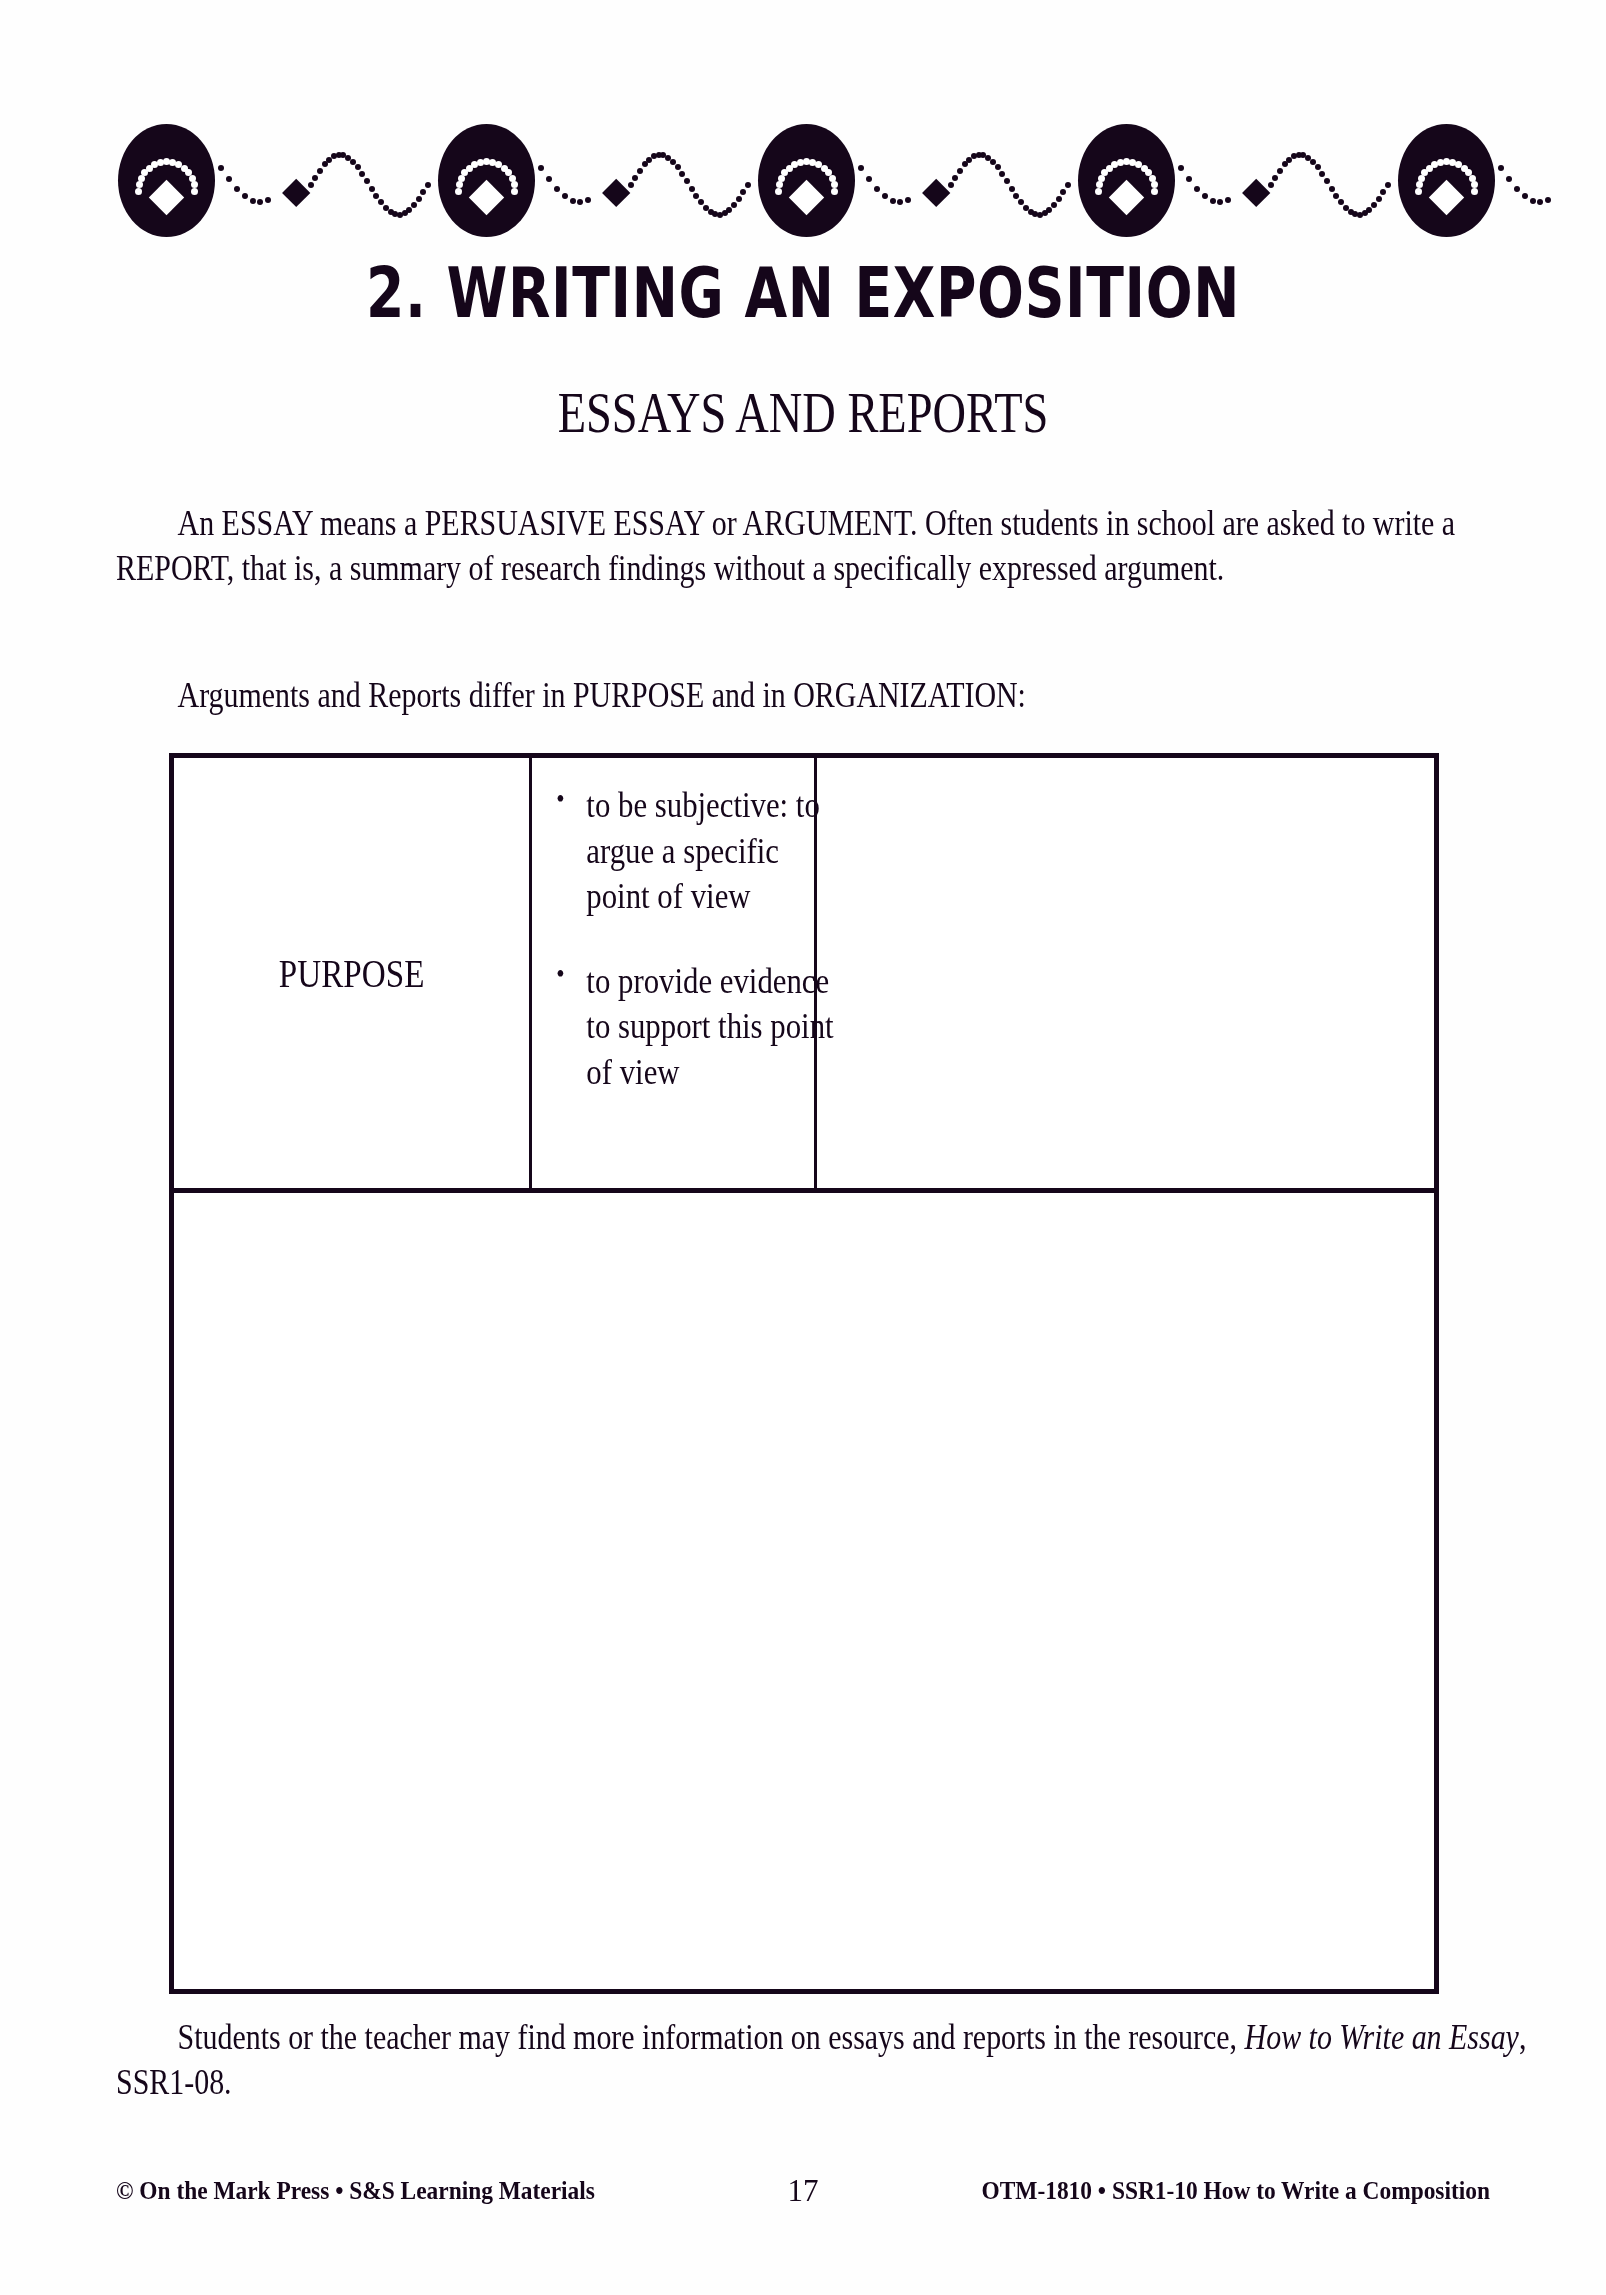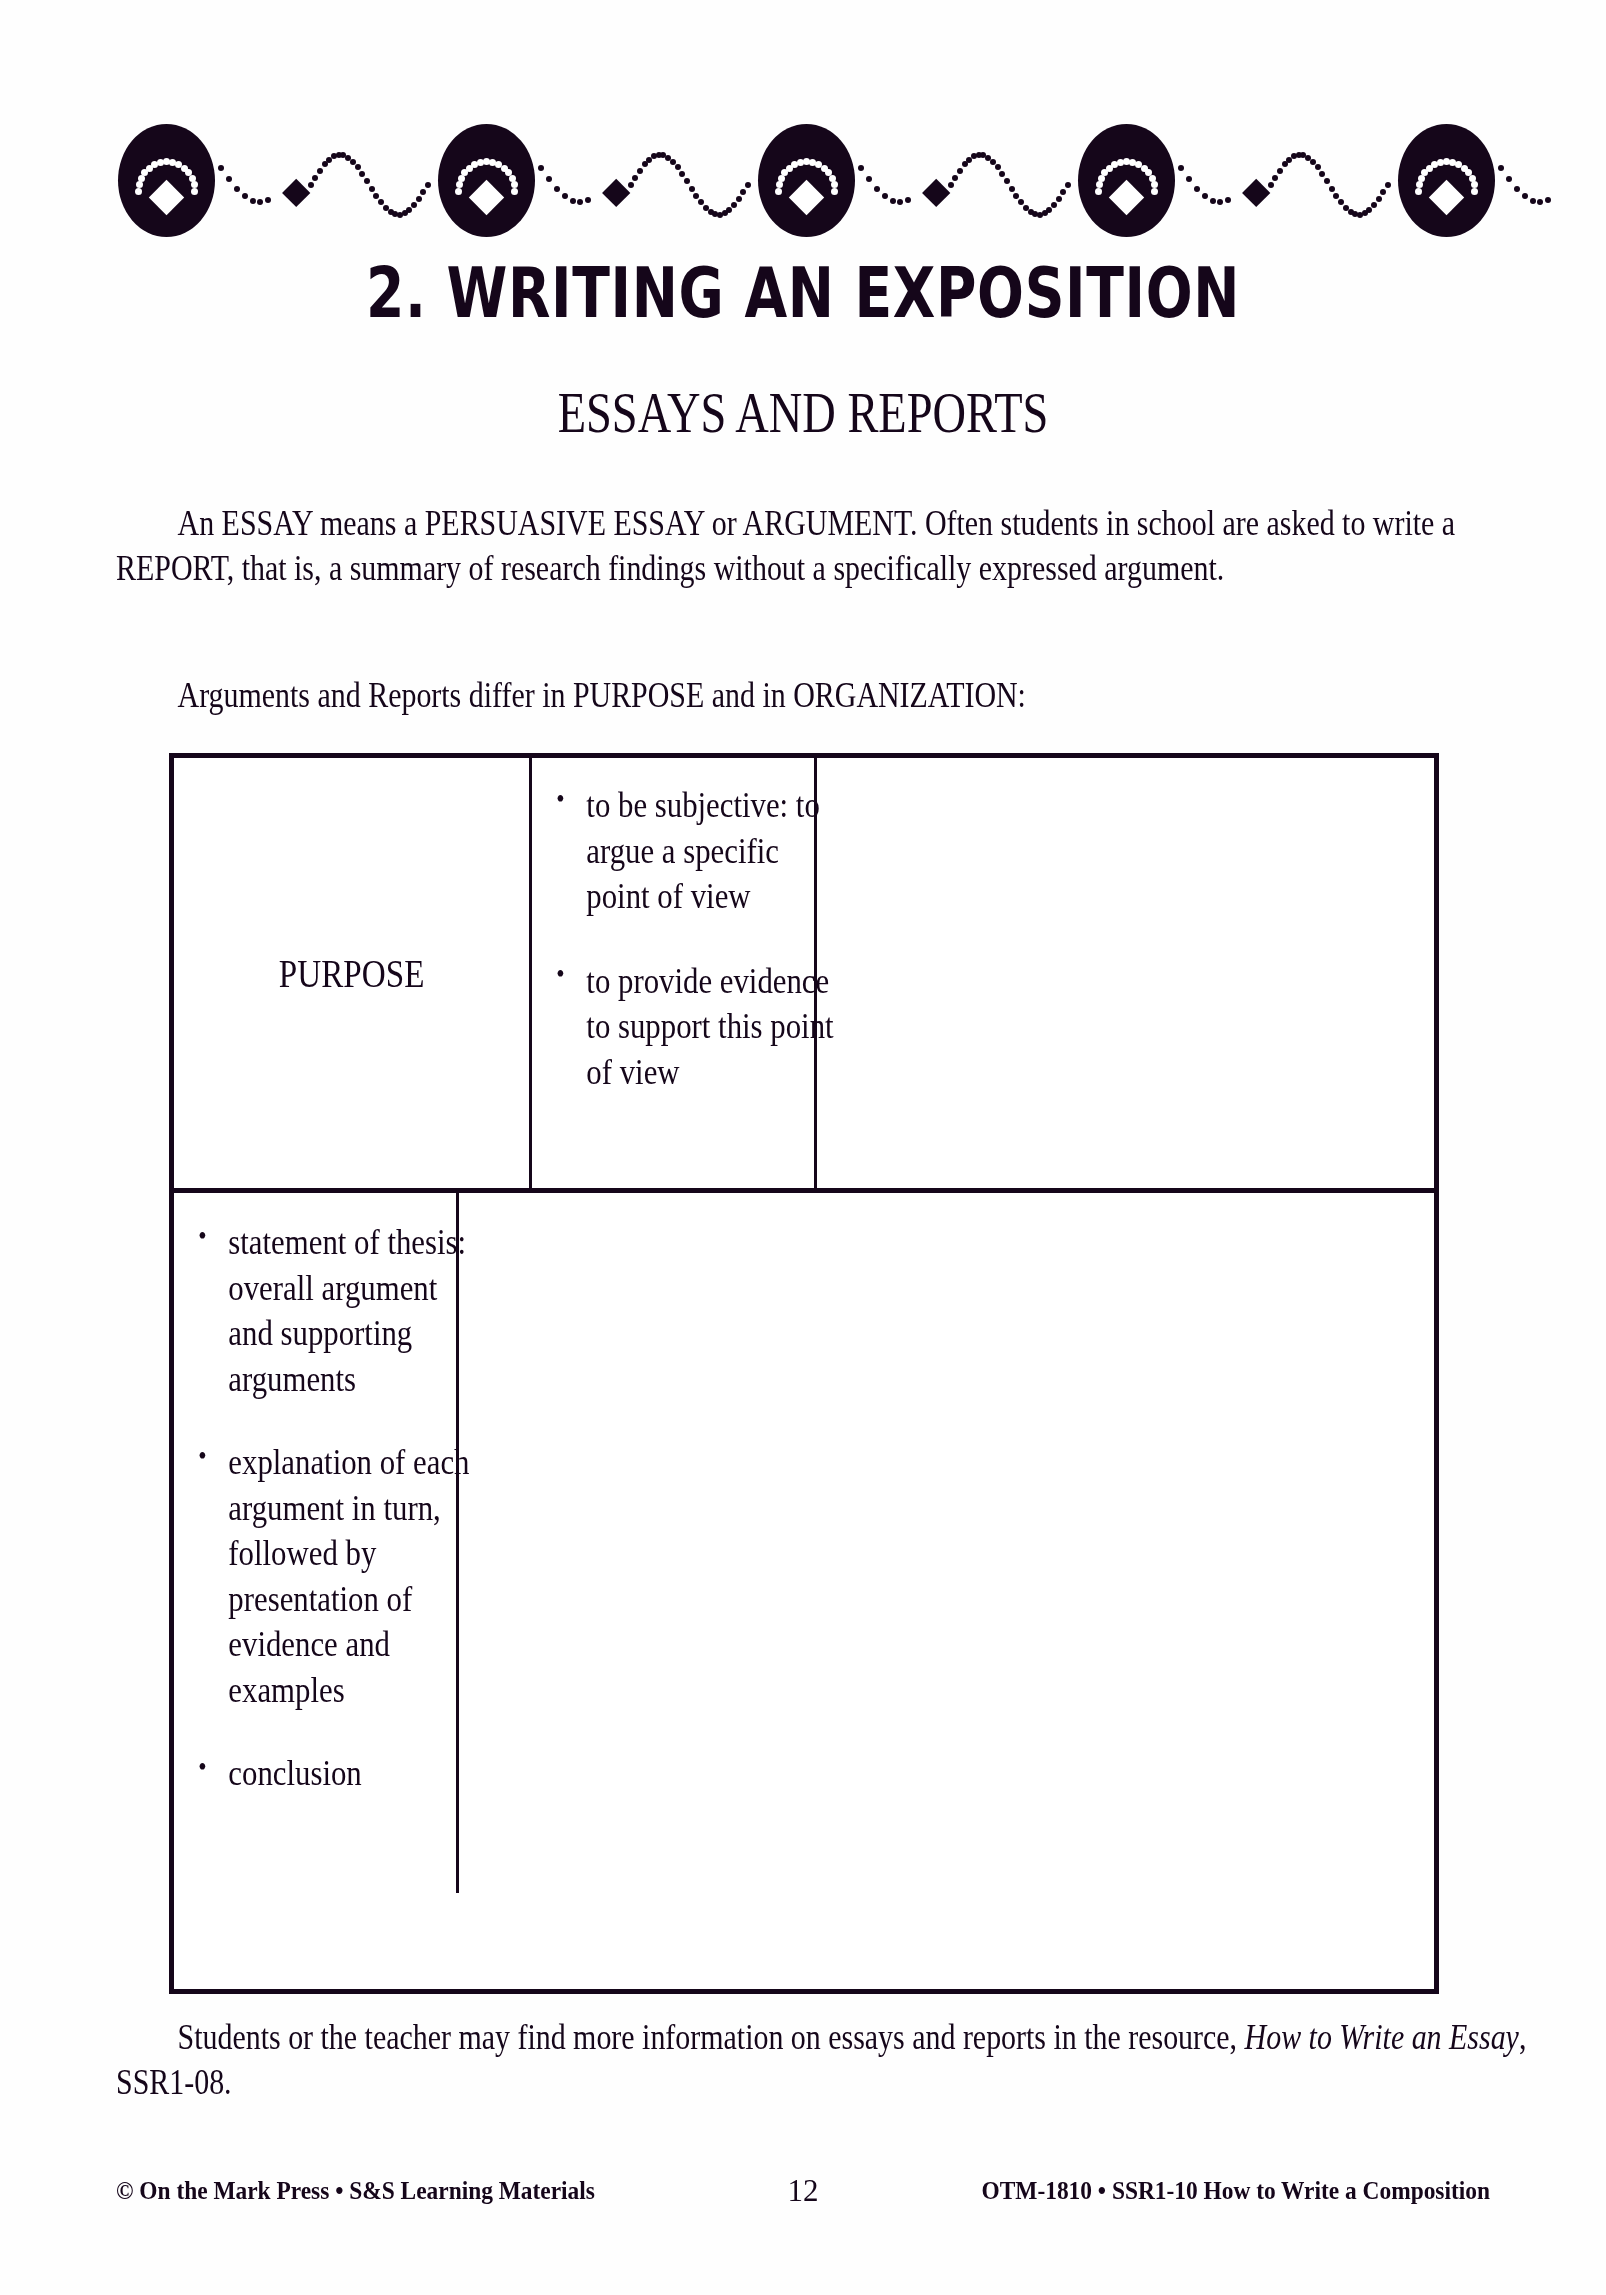--- a/index.html
+++ b/index.html
@@ -559,33 +559,26 @@
       </div>
       <div class="cmp-c1">
         <ul class="bullets essay-purpose">
           <li>to be subjective: to argue a specific point of view</li>
           <li>to provide evidence to support this point of view</li>
         </ul>
       </div>
     </div>
 
     <div class="cmp-row org">
-      <div class="cmp-c1">
-        <ul class="bullets essay-org">
-          <li>statement of thesis: overall argument and supporting arguments</li>
-          <li>explanation of each argument in turn, followed by presentation of evidence and examples</li>
-          <li>conclusion</li>
-        </ul>
-      </div>
     </div>
 
   </div>
 
   <div class="para p3"><span>Students or the teacher may find more information on essays and reports in the resource, </span><em>How to Write an Essay</em><span>, SSR1-08.</span></div>
 
   <div class="footer">
     <div class="footer-left">© On the Mark Press • S&amp;S Learning Materials</div>
-    <div class="footer-page">12</div>
+    <div class="footer-page">17</div>
     <div class="footer-right">OTM-1810 • SSR1-10 How to Write a Composition</div>
   </div>
 
 </div>
 
 
 </body></html>

